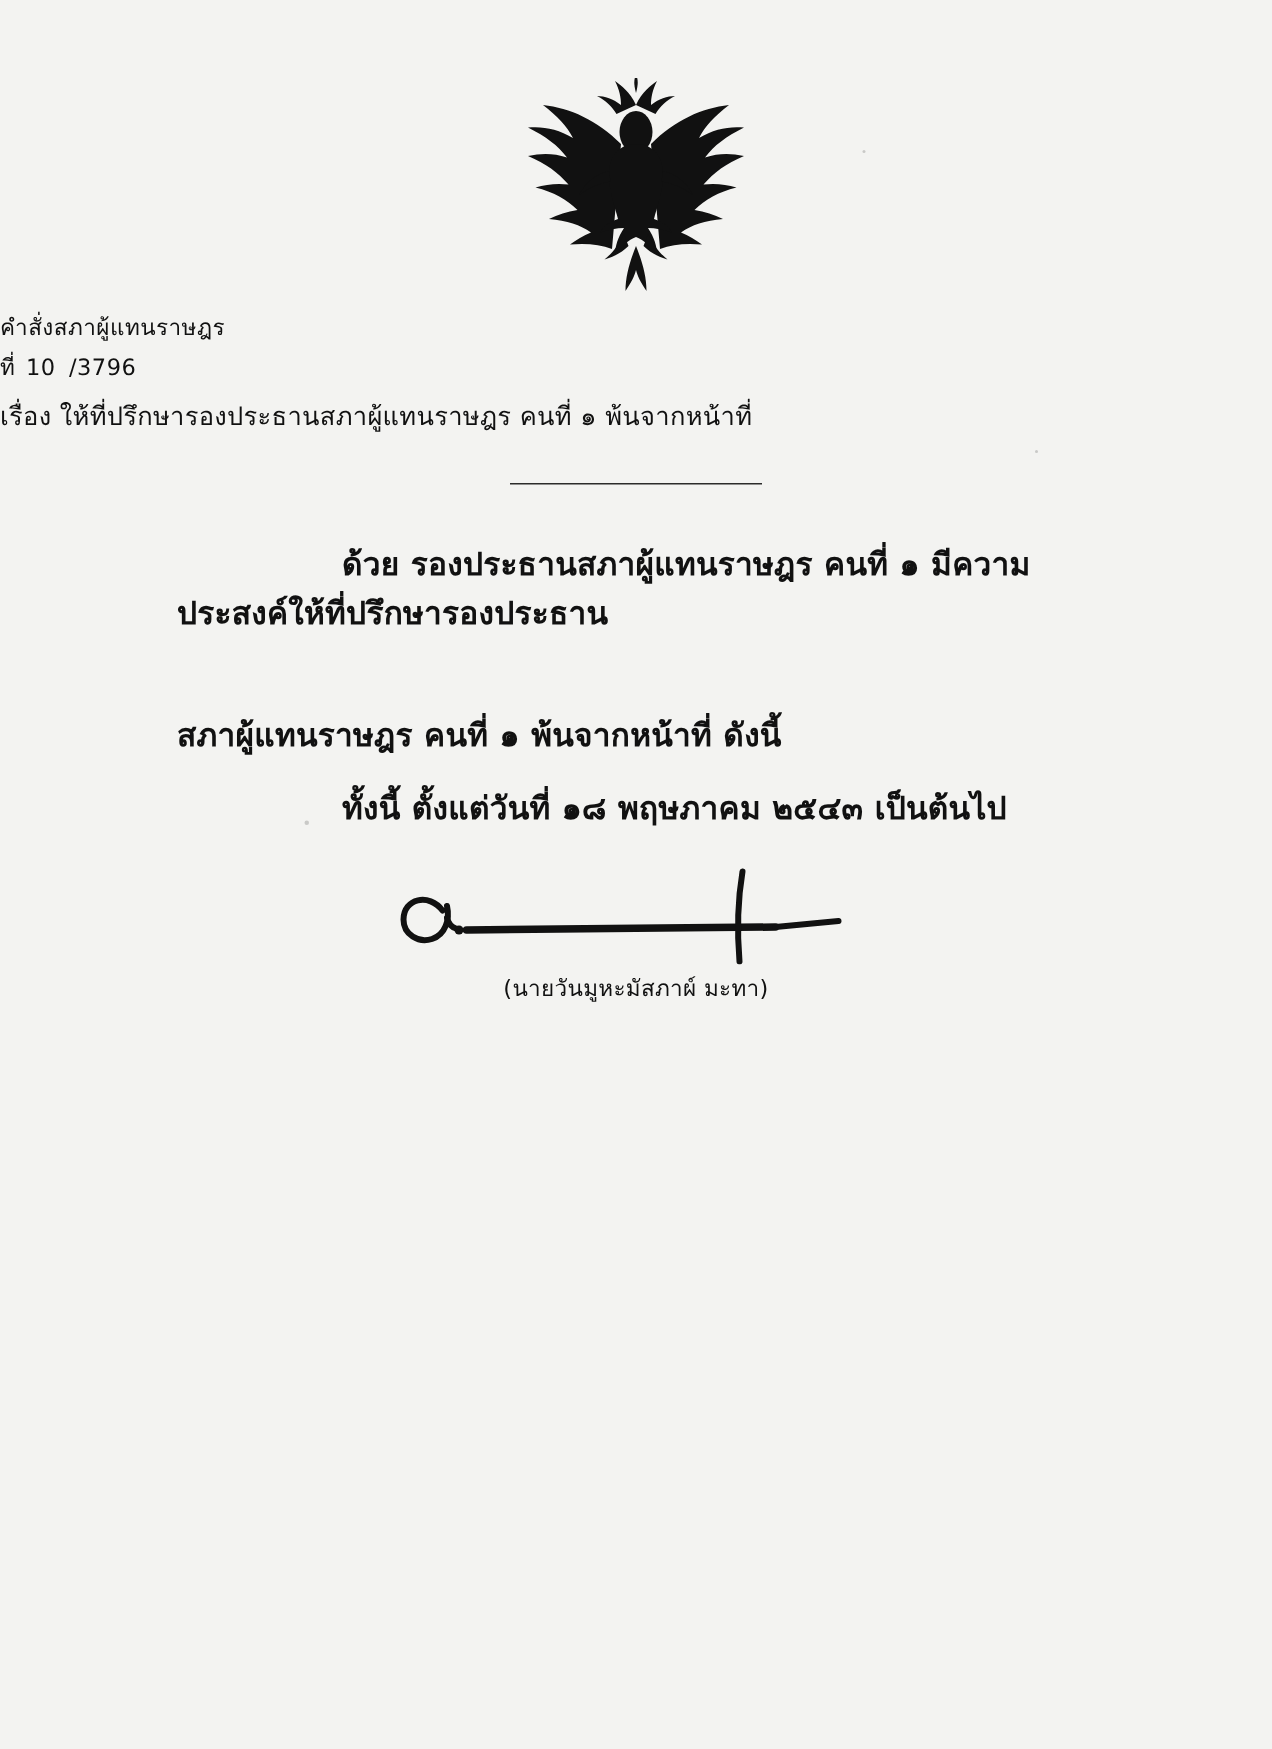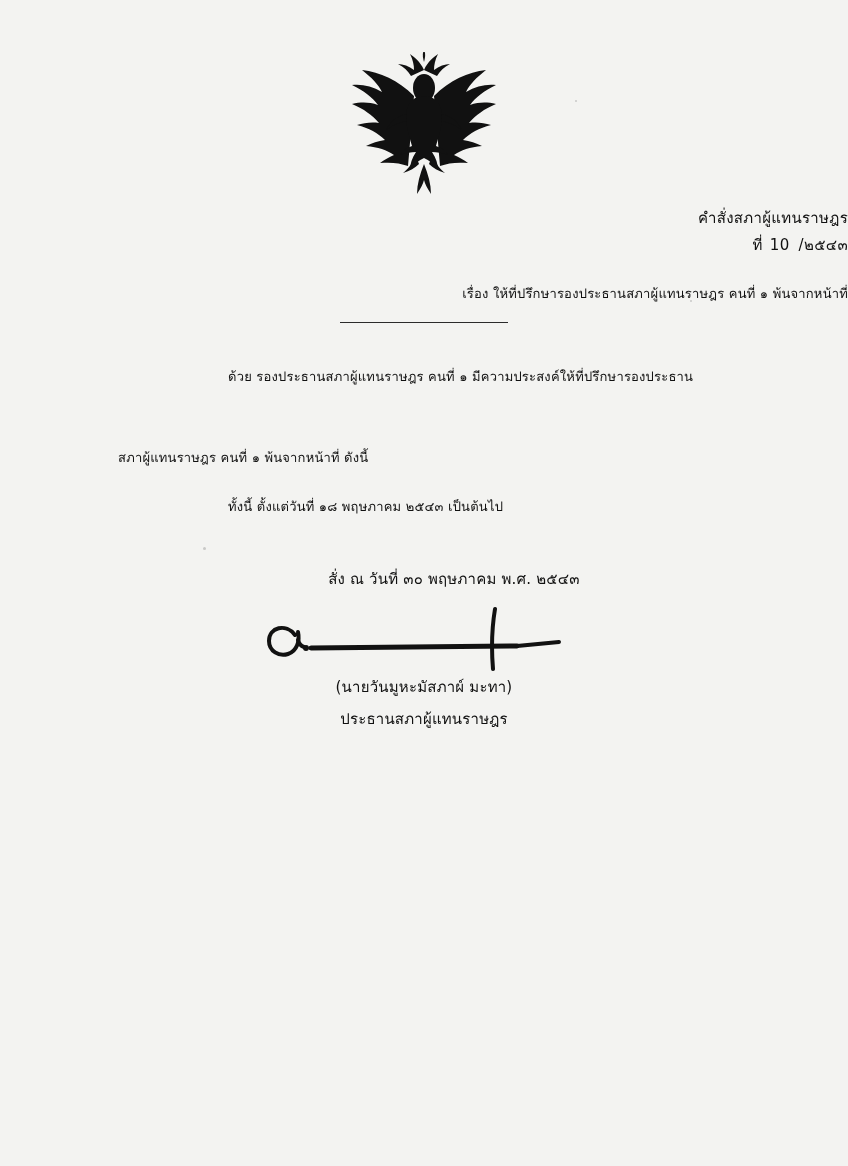--- a/index.html
+++ b/index.html
@@ -34,21 +34,21 @@
   .emblem svg {
     display: block;
   }
 
   
   .header-block {
     position: absolute;
     left: 0;
     right: 0;
     top: 205px;
-    text-align: right;
+    text-align: left;
   }
   .doc-title {
     font-size: 15px;
     letter-spacing: 0.3px;
     line-height: 26px;
   }
   .doc-number {
     font-size: 15px;
     line-height: 28px;
     letter-spacing: 0.3px;
@@ -56,46 +56,47 @@
   .doc-number .num {
     position: relative;
     display: inline-block;
     padding: 0 2px;
   }
   .doc-number .slash {
     display: inline-block;
     padding-left: 2px;
   }
   .doc-subject {
-    font-size: 13px;
+    font-size: 17px;
     line-height: 30px;
-    margin-top: 20px;
+    margin-top: 4px;
     letter-spacing: 0.2px;
   }
 
   
   .divider {
     position: absolute;
     top: 322px;
     left: 50%;
     transform: translateX(-50%);
     width: 168px;
     height: 0;
     border-top: 1px solid #2b2b2b;
   }
 
   
   .body-block {
     position: absolute;
     left: 118px;
     right: 110px;
     top: 360px;
-    font-size: 13px;
+    font-size: 21px;
     line-height: 33px;
     letter-spacing: 0.2px;
+    font-weight: bold;
   }
   .para {
     text-indent: 110px;
   }
   .para .cont {
     display: block;
     text-indent: 0;
     margin-top: 48px;
   }
   .list {
@@ -190,56 +191,54 @@
         <path d="M80 112 c-4 10 -7 20 -7 30 c4 -6 6 -10 7 -14 c1 4 3 8 7 14 c0 -10 -3 -20 -7 -30 z"></path>
       </g>
     </svg>
   </div>
 
   <div class="header-block">
     <div class="doc-title">คำสั่งสภาผู้แทนราษฎร</div>
     <div class="doc-number">
       <span>ที่</span>
       <span class="num">10</span>
-      <span class="slash">/๒๕๔๓</span>
+      <span class="slash">/3796</span>
     </div>
     <div class="doc-subject">
       <span>เรื่อง</span>
       <span>ให้ที่ปรึกษารองประธานสภาผู้แทนราษฎร  คนที่ ๑  พ้นจากหน้าที่</span>
     </div>
   </div>
 
   <div class="divider"></div>
 
   <div class="body-block">
     <div class="para">
       <span>ด้วย  รองประธานสภาผู้แทนราษฎร  คนที่ ๑  มีความประสงค์ให้ที่ปรึกษารองประธาน</span>
       <span class="cont">สภาผู้แทนราษฎร  คนที่ ๑  พ้นจากหน้าที่  ดังนี้</span>
     </div>
 
 
     <div class="effective">ทั้งนี้  ตั้งแต่วันที่ ๑๘  พฤษภาคม  ๒๕๔๓  เป็นต้นไป</div>
   </div>
 
   <div class="sign-block">
-    <div class="sign-date">สั่ง  ณ  วันที่  ๓๐  พฤษภาคม  พ.ศ. ๒๕๔๓</div>
 
     <div class="sign-area">
       <svg class="signature" viewBox="0 0 330 70">
         <g fill="none" stroke="#111111" stroke-linecap="round">
 
           <path d="M36 34 c-9 -12 -26 -8 -26 6 c0 10 10 16 19 13 c9 -3 12 -13 10 -22" stroke-width="4"></path>
           <path d="M39 39 c1 4 3 6 6 7" stroke-width="4"></path>
           <circle cx="47" cy="47" r="3" fill="#111111" stroke="none"></circle>
 
           <path d="M52 47 L258 45" stroke-width="5"></path>
           <path d="M258 45 L300 41" stroke-width="4"></path>
 
           <path d="M236 8 C233 26 232 44 234 68" stroke-width="4"></path>
         </g>
       </svg>
     </div>
 
     <div class="sign-name">(นายวันมูหะมัสภาผ์  มะทา)</div>
-    <div class="sign-role">ประธานสภาผู้แทนราษฎร</div>
   </div>
 
 </div>
 
 </body></html>

